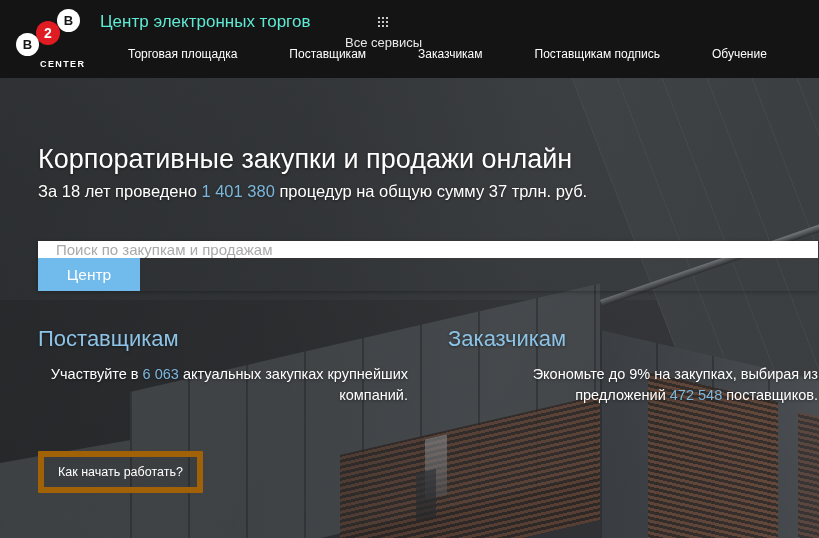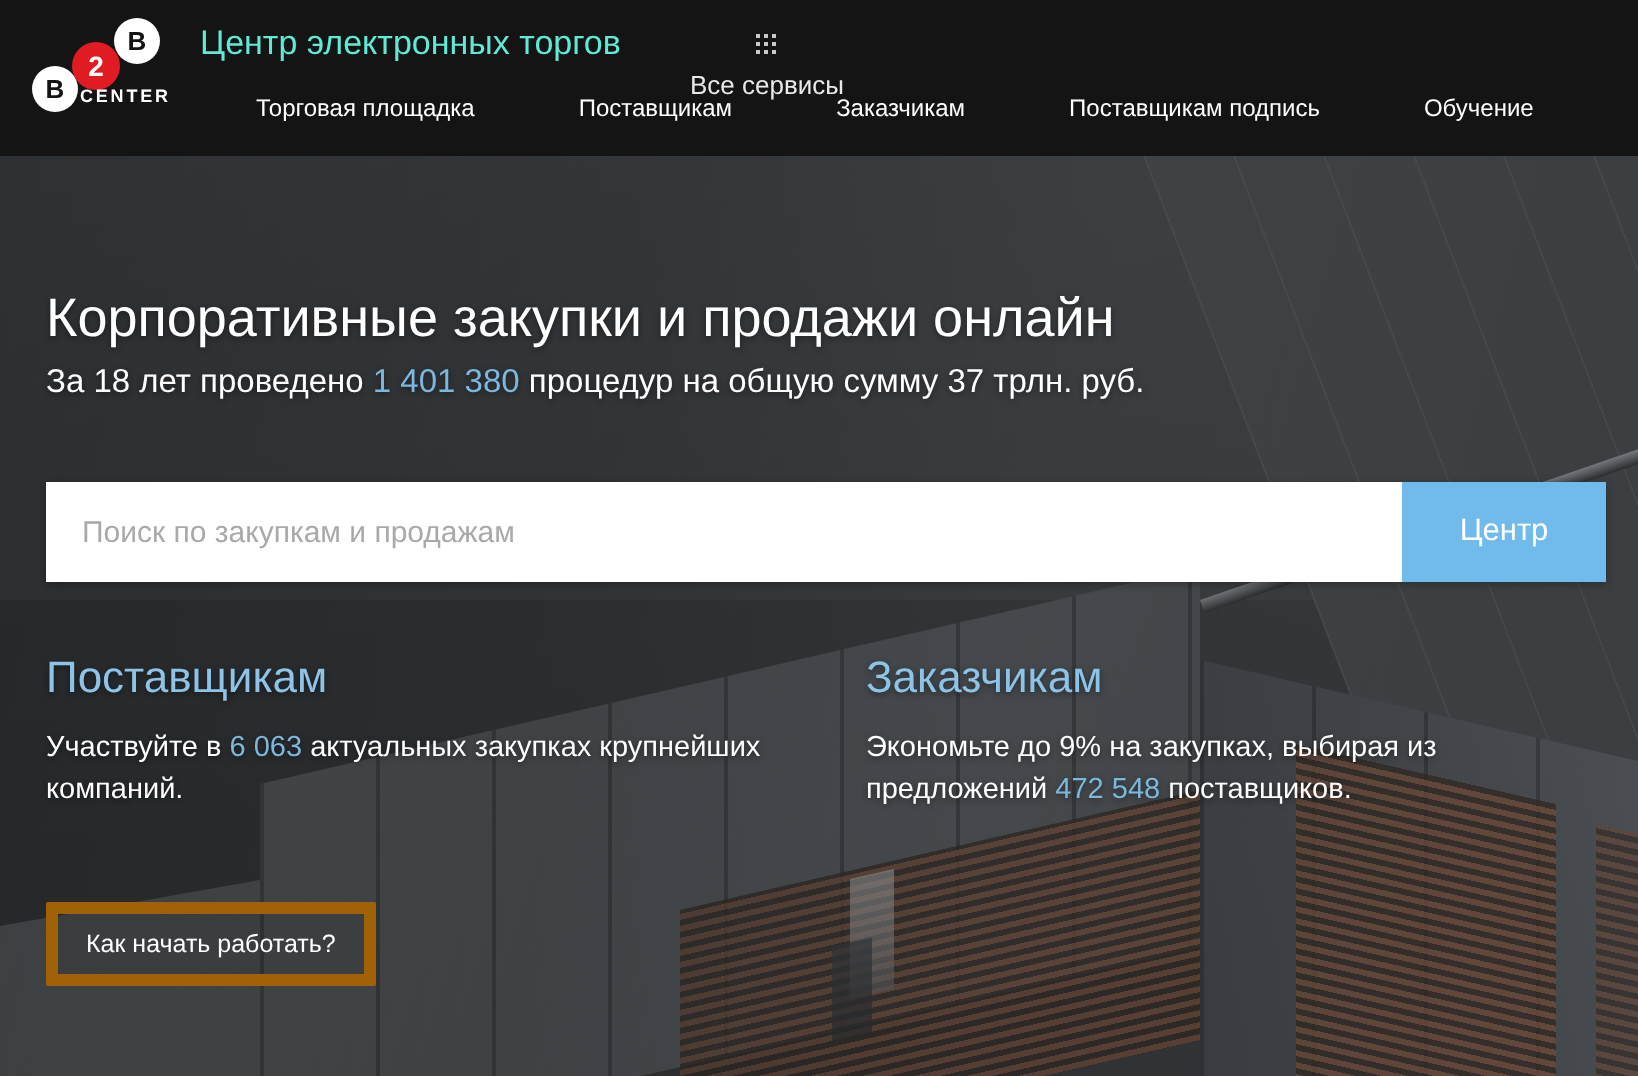--- a/index.html
+++ b/index.html
@@ -222,21 +222,21 @@
   }
   .logo-two {
     left: 23px; top: 14px;
     width: 24px; height: 24px;
     background: #e01b22;
     color: #ffffff;
     font-size: 14px;
   }
   .logo-center {
     position: absolute;
-    left: 27px; top: 36px;
+    left: 27px; top: 52px;
     font-size: 9px;
     letter-spacing: 1.4px;
     font-weight: bold;
     color: #ffffff;
   }
 
   .site-title {
     position: absolute;
     left: 100px; top: 12px;
     font-size: 17px;
@@ -282,21 +282,21 @@
     font-size: 12px;
     color: #ffffff;
     white-space: nowrap;
     cursor: pointer;
     margin-left: 28px;
   }
 
   
   .hero-content {
     position: absolute;
-    left: 3px; top: 78px;
+    left: 18px; top: 78px;
     width: 684px; height: 460px;
     z-index: 10;
   }
 
   .headline {
     position: absolute;
     left: 20px; top: 66px;
     font-size: 27px;
     font-weight: normal;
     color: #ffffff;
@@ -314,20 +314,21 @@
   }
   .hl-blue { color: #7cb7de; }
 
   
   .search-wrap {
     position: absolute;
     left: 20px; top: 163px;
     width: 780px; height: 50px;
     display: flex;
     box-shadow: 0 1px 4px rgba(0,0,0,.3);
+    flex-direction: column;
   }
   .search-input {
     flex: 1;
     height: 50px;
     border: none;
     outline: none;
     background: #ffffff;
     font-size: 15px;
     color: #333;
     padding: 0 18px;
@@ -359,20 +360,21 @@
     color: #8cc3e6;
     font-weight: normal;
     margin-bottom: 12px;
     text-shadow: 0 1px 3px rgba(0,0,0,.45);
   }
   .col-text {
     font-size: 14.5px;
     line-height: 1.45;
     color: #ffffff;
     text-shadow: 0 1px 3px rgba(0,0,0,.45);
+    text-align: right;
   }
 
   .start-btn {
     position: absolute;
     left: 20px; top: 373px;
     padding: 8px 14px;
     border: 6px solid #a16207;
     background: rgba(0,0,0,0.06);
     color: #ffffff;
     font-size: 12.5px;

